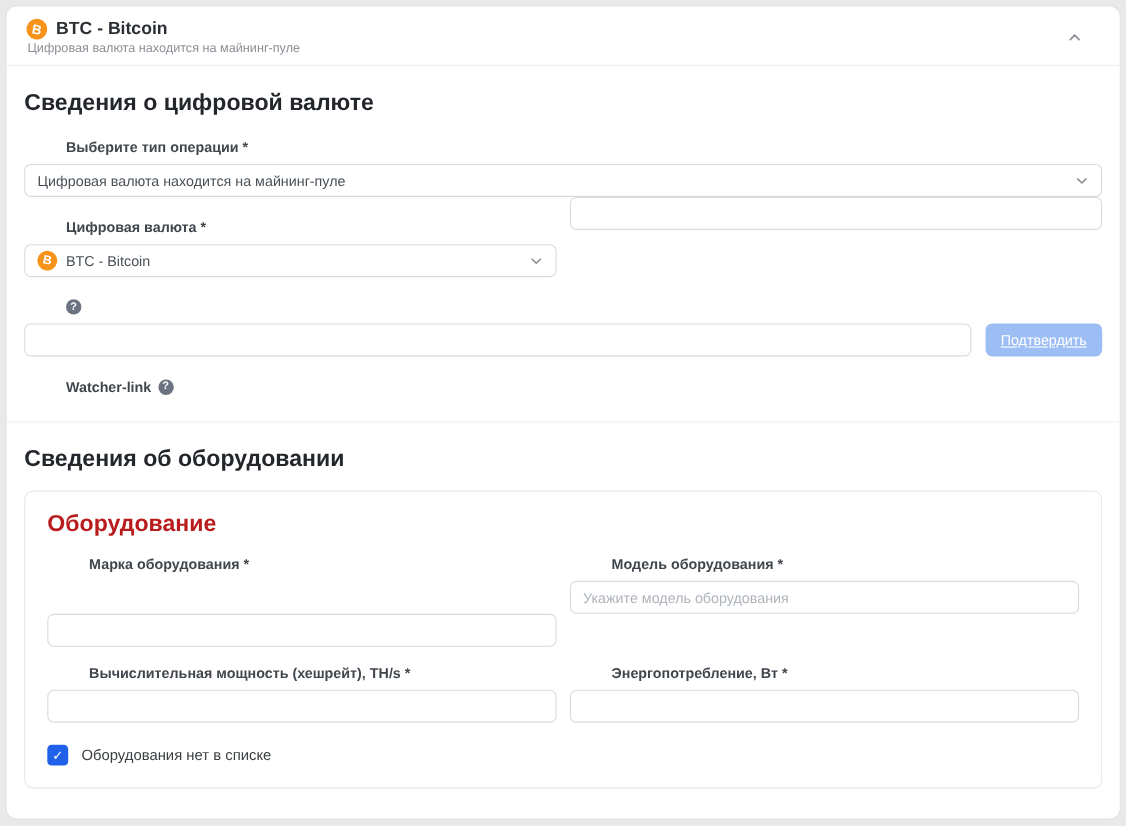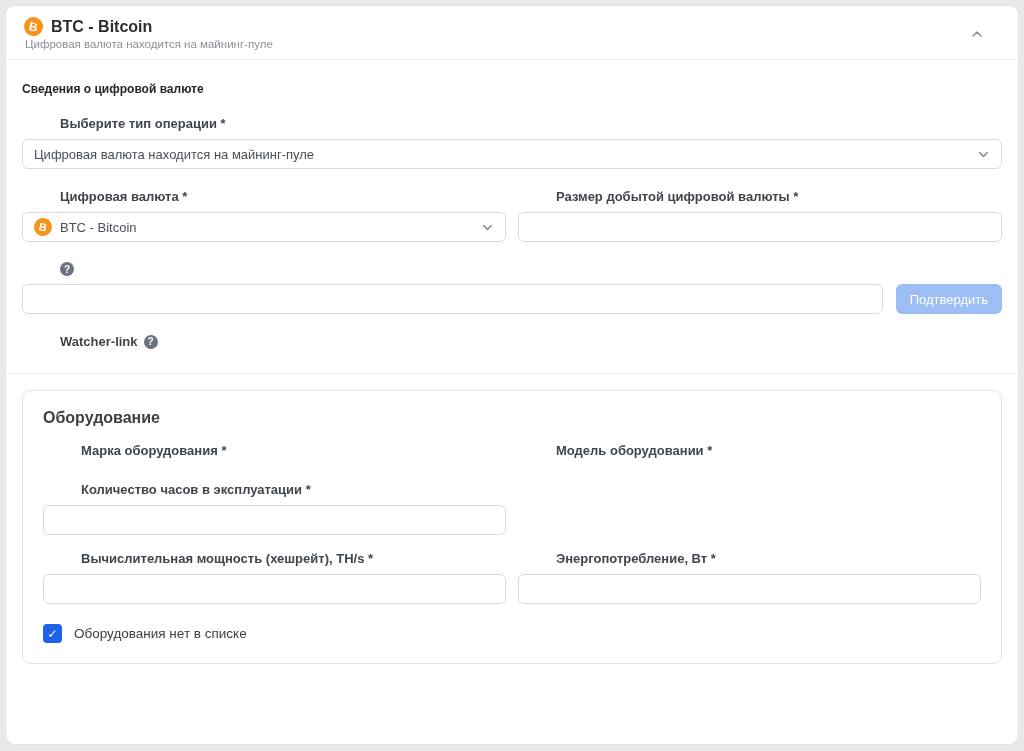--- a/index.html
+++ b/index.html
@@ -36,21 +36,21 @@
   }
   .coin-icon.small { width: 18px; height: 18px; font-size: 11px; }
   .header-title { font-size: 16px; font-weight: bold; color: #2b2f33; }
   .header-subtitle { font-size: 11.5px; color: #8b9096; margin-top: 2px; margin-left: 1px; }
   .chevron { display: inline-flex; color: #8b9096; }
   .accordion-header .chevron { margin-top: 10px; margin-right: 16px; }
 
   
   .card-body { padding: 0 16px; }
   .section-heading {
-    font-size: 12px; font-weight: bold; color: #23272b;
+    font-size: 21px; font-weight: bold; color: #23272b;
     margin-top: 22px;
   }
   .field-label {
     display: flex; align-items: center; gap: 6px;
     font-size: 13px; font-weight: bold; color: #40464d;
     margin-top: 20px; margin-bottom: 8px; padding-left: 38px;
   }
   .text-input, .select {
     width: 100%; height: 30px;
     border: 1px solid #d7dade; border-radius: 6px;
@@ -76,33 +76,34 @@
   .input-with-btn { display: flex; gap: 13px; align-items: center; }
   .input-with-btn .text-input { flex: 1; }
   .confirm-btn {
     height: 30px; padding: 0 14px;
     background: #9dbef5; color: #ffffff;
     border: none; border-radius: 6px;
     font-family: "Liberation Sans", "DejaVu Sans", sans-serif;
     font-size: 13px;
     cursor: not-allowed;
     white-space: nowrap;
+    text-decoration: underline;
   }
   .section-divider {
     height: 1px; background: #eceef0;
     margin: 24px -16px 0 -16px;
   }
 
   
   .equipment-card {
     border: 1px solid #e4e7ea; border-radius: 8px;
     margin-top: 16px;
     padding: 18px 20px 20px 20px;
   }
-  .equipment-title { font-size: 16px; font-weight: bold; color: #404040; }
+  .equipment-title { font-size: 21px; font-weight: bold; color: #b91c1c; }
   .equipment-card .field-label { margin-top: 16px; align-items: center; }
   .checkbox-row {
     display: flex; align-items: center; gap: 12px;
     margin-top: 20px; cursor: pointer;
   }
   .checkbox {
     width: 19px; height: 19px; border-radius: 4px;
     background: #1f62e9;
     display: inline-flex; align-items: center; justify-content: center;
     color: #fff; font-size: 12px; font-weight: bold;
@@ -155,65 +156,61 @@
           <span class="coin-icon small">B</span>
           <span class="select-value">BTC - Bitcoin</span>
           <span class="chevron">
             <svg width="13" height="13" viewBox="0 0 14 14">
                 <polyline points="3,5 7,9 11,5" fill="none" stroke="currentColor" stroke-width="1.6" stroke-linecap="round" stroke-linejoin="round"></polyline>
               </svg>
           </span>
         </div>
       </div>
       <div>
-        <div class="field-label">
-          <span>Размер добытой цифровой валюты *</span>
-        </div>
         <input class="text-input" type="text" value="" style="">
       </div>
     </div>
 
     <div class="field-label">
       <span class="help-icon">?</span>
     </div>
     <div class="input-with-btn">
       <input class="text-input" type="text" value="" style="">
       <button class="confirm-btn">Подтвердить</button>
     </div>
 
     <div class="field-label">
       <span>Watcher-link</span>
       <span class="help-icon">?</span>
     </div>
 
     <div class="section-divider"></div>
 
     
+    <div class="section-heading">Сведения об оборудовании</div>
 
     <div class="equipment-card">
       <div class="equipment-title">Оборудование</div>
 
       <div class="two-col">
         <div>
           <div class="field-label">
             <span>Марка оборудования *</span>
           </div>
         </div>
         <div>
           <div class="field-label">
-            <span>Модель оборудовании *</span>
-          </div>
+            <span>Модель оборудования *</span>
+          </div>
+          <input class="text-input" type="text" placeholder="Укажите модель оборудования" style="">
         </div>
       </div>
 
       <div class="two-col">
         <div>
-          <div class="field-label">
-            <span>Количество часов в эксплуатации *</span>
-          </div>
           <input class="text-input" type="text" style="">
         </div>
       </div>
 
       <div class="two-col">
         <div>
           <div class="field-label">
             <span>Вычислительная мощность (хешрейт), TH/s *</span>
           </div>
           <input class="text-input" type="text" style="">

